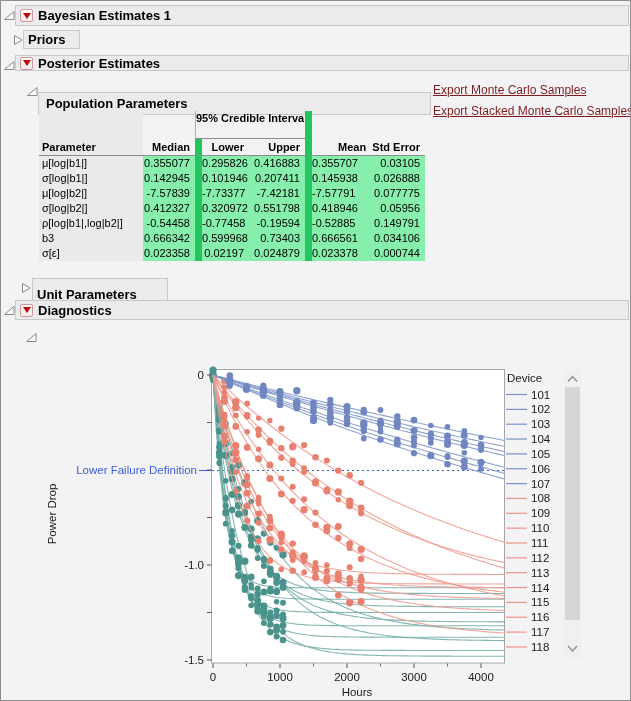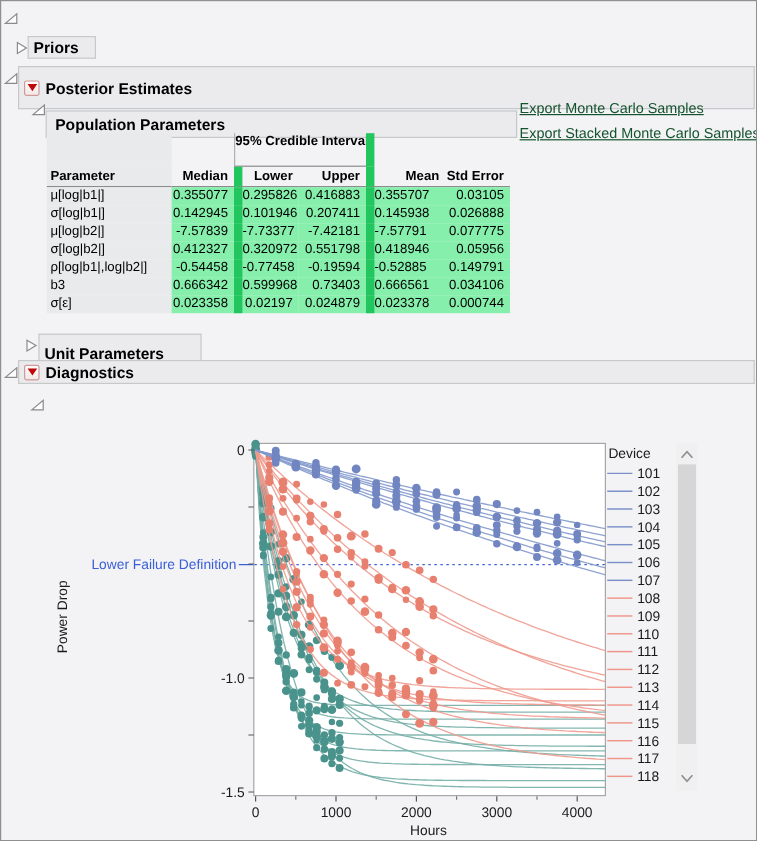--- a/index.html
+++ b/index.html
@@ -6,21 +6,21 @@
   #window{position:relative;width:631px;height:701px;background:#f3f3f5;border:1px solid #8f8f8f;
           box-sizing:border-box;overflow:hidden;}
   .obar{position:absolute;background:#ebebed;border:1px solid #c6c8ca;box-sizing:border-box;
         display:flex;align-items:center;padding:0 4px;gap:5px;}
   .otitle{font-size:13px;font-weight:bold;color:#000;white-space:nowrap;}
   .tri{position:absolute;width:12px;height:12px;}
   .redbtn{width:13px;height:13px;border:1px solid #cf9a9a;border-radius:2px;box-sizing:border-box;
           background:linear-gradient(#fffdfd,#f5e7e7);display:flex;align-items:center;justify-content:center;flex:0 0 auto;}
   .redbtn span{display:block;width:0;height:0;border-left:4px solid transparent;border-right:4px solid transparent;
           border-top:6px solid #c00606;}
-  .jlink{position:absolute;font-size:12px;color:#14532d;text-decoration:underline;white-space:nowrap;cursor:pointer;}
+  .jlink{position:absolute;font-size:12px;color:#7f1d1d;text-decoration:underline;white-space:nowrap;cursor:pointer;}
   
   #pop-table{position:absolute;left:38px;top:110px;display:grid;
              grid-template-columns:104px 52px 54px 56px 55px 65px;}
   .pt-cell{font-size:11px;line-height:15px;color:#000;box-sizing:border-box;white-space:nowrap;}
   .pt-num{text-align:right;padding-right:5px;background:#86efac;}
   .pt-param{padding-left:3px;background:#e9eaeb;}
   .pt-hdr{font-weight:bold;border-bottom:1px solid #8c8c8c;line-height:16px;text-align:right;}
   .pt-span{grid-column:3/5;text-align:center;font-weight:bold;font-size:11px;line-height:13px;
            border-left:1px solid #b0b0b0;border-bottom:1px solid #8c8c8c;padding-top:1px;}
   .sep-l{border-left:7px solid #22c55e;}
@@ -28,32 +28,38 @@
   #plot-svg{position:absolute;left:0;top:350px;}
 </style>
 </head>
 <body>
 
 <div id="window">
 
   <svg class="tri" style="left:2px;top:8px" viewBox="0 0 12 12">
     <polygon points="11,2.5 11,10.5 1.5,10.5" fill="#fdfdfd" stroke="#8a8a8a" stroke-width="1"></polygon>
     </svg>
+  <div class="obar" style="left:14px;top:4px;width:614px;height:21px">
+    <div class="redbtn">
+        <span></span>
+      </div>
+    <span class="otitle">Bayesian Estimates 1</span>
+  </div>
 
   <svg class="tri" style="left:11px;top:33px" viewBox="0 0 12 12">
     <polygon points="2.5,1.5 2.5,10.5 10,6" fill="#fdfdfd" stroke="#8a8a8a" stroke-width="1"></polygon>
     </svg>
   <div class="obar" style="left:22px;top:29px;width:57px;height:19px">
     <span class="otitle">Priors</span>
   </div>
 
   <svg class="tri" style="left:2px;top:58px" viewBox="0 0 12 12">
     <polygon points="11,2.5 11,10.5 1.5,10.5" fill="#fdfdfd" stroke="#8a8a8a" stroke-width="1"></polygon>
     </svg>
-  <div class="obar" style="left:14px;top:54px;width:614px;height:36px">
+  <div class="obar" style="left:14px;top:54px;width:614px;height:16px">
     <div class="redbtn">
         <span></span>
       </div>
     <span class="otitle">Posterior Estimates</span>
   </div>
 
   <svg class="tri" style="left:25px;top:84px" viewBox="0 0 12 12">
     <polygon points="11,2.5 11,10.5 1.5,10.5" fill="#fdfdfd" stroke="#8a8a8a" stroke-width="1"></polygon>
     </svg>
   <div class="obar" style="left:37px;top:91px;width:393px;height:23px;padding-left:7px">

